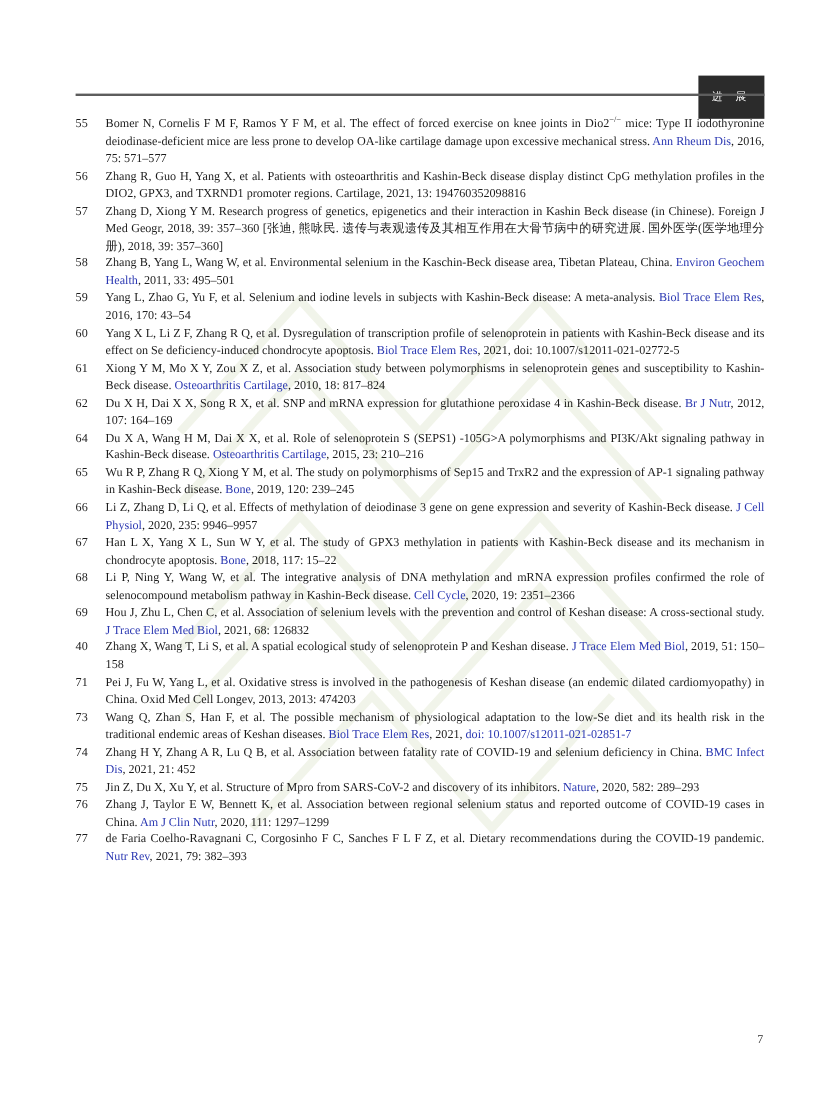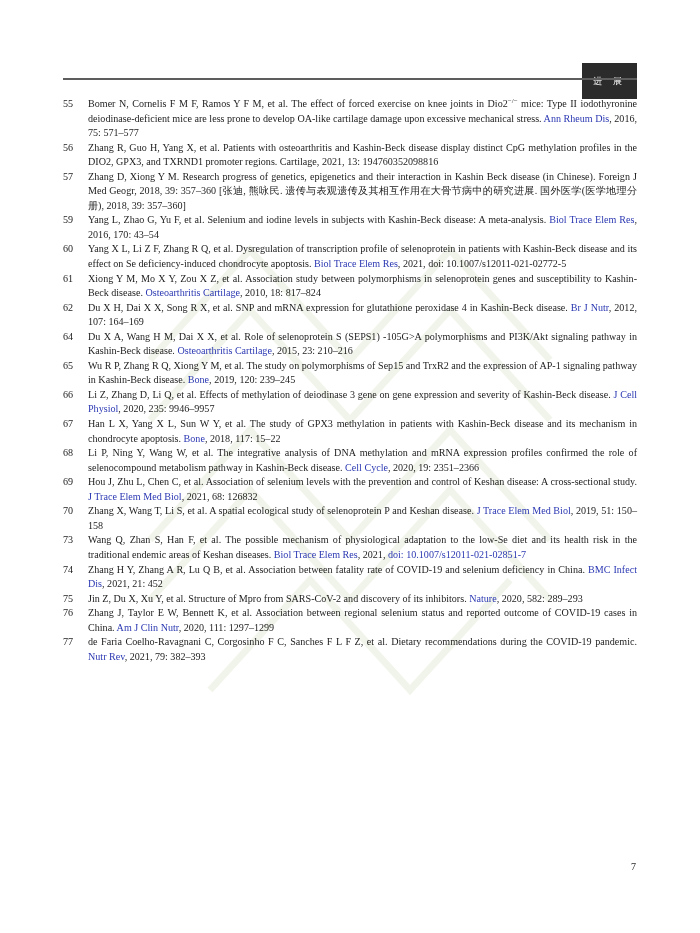--- a/index.html
+++ b/index.html
@@ -68,20 +68,24 @@
       </div>
       <div class="ref">
         <span class="ref-num">56</span>
         <span class="ref-text"><span>Zhang R, Guo H, Yang X, et al. Patients with osteoarthritis and Kashin-Beck disease display distinct CpG methylation profiles in the DIO2, GPX3, and TXRND1 promoter regions. Cartilage, 2021, 13: 194760352098816</span></span>
       </div>
       <div class="ref">
         <span class="ref-num">57</span>
         <span class="ref-text"><span>Zhang D, Xiong Y M. Research progress of genetics, epigenetics and their interaction in Kashin Beck disease (in Chinese). Foreign J Med Geogr, 2018, 39: 357–360 [张迪, 熊咏民. 遗传与表观遗传及其相互作用在大骨节病中的研究进展. 国外医学(医学地理分册), 2018, 39: 357–360]</span></span>
       </div>
       <div class="ref">
+        <span class="ref-num">58</span>
+        <span class="ref-text"><span>Zhang B, Yang L, Wang W, et al. Environmental selenium in the Kaschin-Beck disease area, Tibetan Plateau, China. </span><a class="jlink">Environ Geochem Health</a><span>, 2011, 33: 495–501</span></span>
+      </div>
+      <div class="ref">
         <span class="ref-num">59</span>
         <span class="ref-text"><span>Yang L, Zhao G, Yu F, et al. Selenium and iodine levels in subjects with Kashin-Beck disease: A meta-analysis. </span><a class="jlink">Biol Trace Elem Res</a><span>, 2016, 170: 43–54</span></span>
       </div>
       <div class="ref">
         <span class="ref-num">60</span>
         <span class="ref-text"><span>Yang X L, Li Z F, Zhang R Q, et al. Dysregulation of transcription profile of selenoprotein in patients with Kashin-Beck disease and its effect on Se deficiency-induced chondrocyte apoptosis. </span><a class="jlink">Biol Trace Elem Res</a><span>, 2021, doi: 10.1007/s12011-021-02772-5</span></span>
       </div>
       <div class="ref">
         <span class="ref-num">61</span>
         <span class="ref-text"><span>Xiong Y M, Mo X Y, Zou X Z, et al. Association study between polymorphisms in selenoprotein genes and susceptibility to Kashin-Beck disease. </span><a class="jlink">Osteoarthritis Cartilage</a><span>, 2010, 18: 817–824</span></span>
@@ -108,22 +112,26 @@
       </div>
       <div class="ref">
         <span class="ref-num">68</span>
         <span class="ref-text"><span>Li P, Ning Y, Wang W, et al. The integrative analysis of DNA methylation and mRNA expression profiles confirmed the role of selenocompound metabolism pathway in Kashin-Beck disease. </span><a class="jlink">Cell Cycle</a><span>, 2020, 19: 2351–2366</span></span>
       </div>
       <div class="ref">
         <span class="ref-num">69</span>
         <span class="ref-text"><span>Hou J, Zhu L, Chen C, et al. Association of selenium levels with the prevention and control of Keshan disease: A cross-sectional study. </span><a class="jlink">J Trace Elem Med Biol</a><span>, 2021, 68: 126832</span></span>
       </div>
       <div class="ref">
-        <span class="ref-num">70</span>
+        <span class="ref-num">40</span>
         <span class="ref-text"><span>Zhang X, Wang T, Li S, et al. A spatial ecological study of selenoprotein P and Keshan disease. </span><a class="jlink">J Trace Elem Med Biol</a><span>, 2019, 51: 150–158</span></span>
+      </div>
+      <div class="ref">
+        <span class="ref-num">71</span>
+        <span class="ref-text"><span>Pei J, Fu W, Yang L, et al. Oxidative stress is involved in the pathogenesis of Keshan disease (an endemic dilated cardiomyopathy) in China. Oxid Med Cell Longev, 2013, 2013: 474203</span></span>
       </div>
       <div class="ref">
         <span class="ref-num">73</span>
         <span class="ref-text"><span>Wang Q, Zhan S, Han F, et al. The possible mechanism of physiological adaptation to the low-Se diet and its health risk in the traditional endemic areas of Keshan diseases. </span><a class="jlink">Biol Trace Elem Res</a><span>, 2021, </span><a class="jlink">doi: 10.1007/s12011-021-02851-7</a></span>
       </div>
       <div class="ref">
         <span class="ref-num">74</span>
         <span class="ref-text"><span>Zhang H Y, Zhang A R, Lu Q B, et al. Association between fatality rate of COVID-19 and selenium deficiency in China. </span><a class="jlink">BMC Infect Dis</a><span>, 2021, 21: 452</span></span>
       </div>
       <div class="ref">

